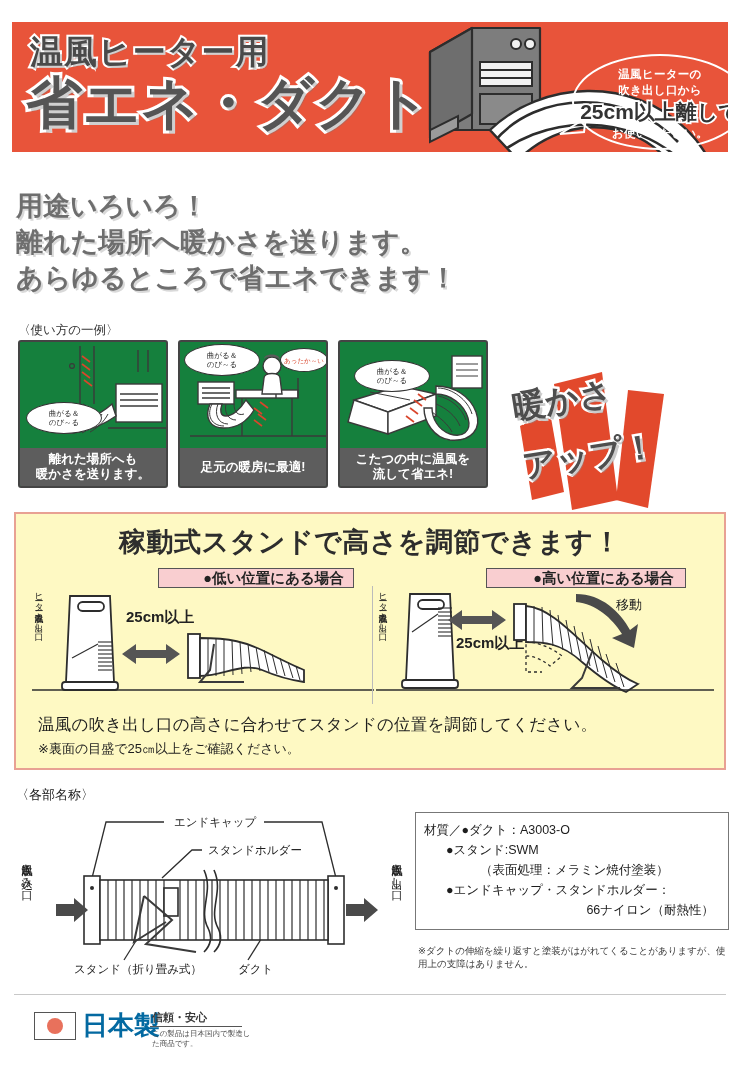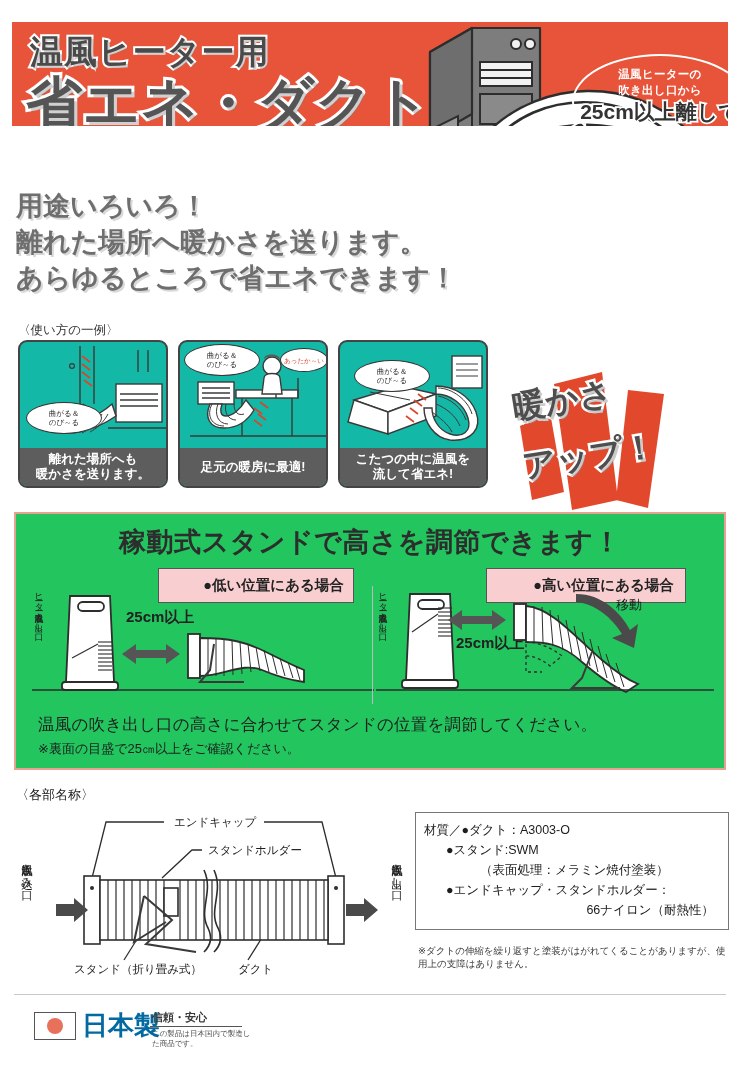--- a/index.html
+++ b/index.html
@@ -6,21 +6,21 @@
   html,body{margin:0;padding:0;background:#fff;}
   body{
     width:740px;height:1085px;position:relative;overflow:hidden;
     font-family:"Liberation Sans","DejaVu Sans",sans-serif;
     color:#1a1a1a;
   }
   .page{position:absolute;inset:0;background:#ffffff;}
 
   
   .banner{
-    position:absolute;left:12px;top:22px;width:716px;height:104px;
+    position:absolute;left:12px;top:22px;width:716px;height:130px;
     background:#e8543a;overflow:hidden;
   }
   .banner-title-1{
     position:absolute;left:18px;top:8px;
     font-size:33px;font-weight:bold;letter-spacing:1px;
     color:#4a4a4a;-webkit-text-stroke:4px #ffffff;paint-order:stroke fill;
     text-shadow:2px 2px 0 rgba(120,120,120,.35);
     white-space:nowrap;
   }
   .banner-title-2{
@@ -62,22 +62,22 @@
   .lead div{
     font-size:27px;font-weight:bold;line-height:36px;color:#6e6e6e;
     -webkit-text-stroke:4px #ffffff;paint-order:stroke fill;
     text-shadow:2px 2px 0 rgba(160,160,160,.4);
     white-space:nowrap;
   }
 
   
   .usage-label{position:absolute;left:18px;top:322px;font-size:12.5px;color:#333;}
   .panels{position:absolute;left:18px;top:340px;width:470px;height:148px;}
-  .panel{position:absolute;top:0;height:148px;border:2px solid #444;border-radius:9px;
-         background:#14b8a6;overflow:hidden;box-sizing:border-box;}
+  .panel{position:absolute;top:0;height:148px;border:2px solid #444;border-radius:3px;
+         background:#15803d;overflow:hidden;box-sizing:border-box;}
   .panel.p1{left:0;width:150px;}
   .panel.p2{left:160px;width:150px;}
   .panel.p3{left:320px;width:150px;}
   .panel .art{position:absolute;left:0;top:0;right:0;height:110px;overflow:hidden;}
   .panel .cap{
     position:absolute;left:0;right:0;bottom:0;height:38px;background:#5d5d5d;
     color:#fff;font-size:12.5px;font-weight:bold;line-height:15px;
     display:flex;align-items:center;justify-content:center;text-align:center;
     padding:0 2px;box-sizing:border-box;
   }
@@ -94,28 +94,28 @@
     position:absolute;font-size:33px;font-weight:bold;color:#4e4e4e;
     -webkit-text-stroke:5px #ffffff;paint-order:stroke fill;
     text-shadow:2px 3px 0 rgba(140,140,140,.45);white-space:nowrap;
   }
   .warmup .t1{left:14px;top:6px;transform:rotate(-9deg);}
   .warmup .t2{left:24px;top:62px;transform:rotate(-9deg);}
 
   
   .stand-box{
     position:absolute;left:14px;top:512px;width:712px;height:258px;
-    border:2px solid #e8a193;background:#22c55e;box-sizing:border-box;
+    border:2px solid #e8a193;background:#fef9c3;box-sizing:border-box;
   }
   .stand-title{
     position:absolute;left:0;right:0;top:10px;text-align:center;
     font-size:27px;font-weight:bold;color:#2d2d2d;letter-spacing:.5px;
   }
   .pos-tag{
-    position:absolute;top:54px;height:35px;border:1.6px solid #555;
+    position:absolute;top:54px;height:20px;border:1.6px solid #555;
     background:#f9ced0;color:#222;font-size:14.5px;font-weight:bold;
     display:flex;align-items:center;justify-content:center;box-sizing:border-box;padding-left:35px;
   }
   .pos-tag.left{left:142px;width:196px;}
   .pos-tag.right{left:470px;width:200px;}
 
   .diagram{position:absolute;top:72px;height:118px;}
   .diagram.left{left:16px;width:342px;}
   .diagram.right{left:360px;width:338px;}
   .vlabel{

